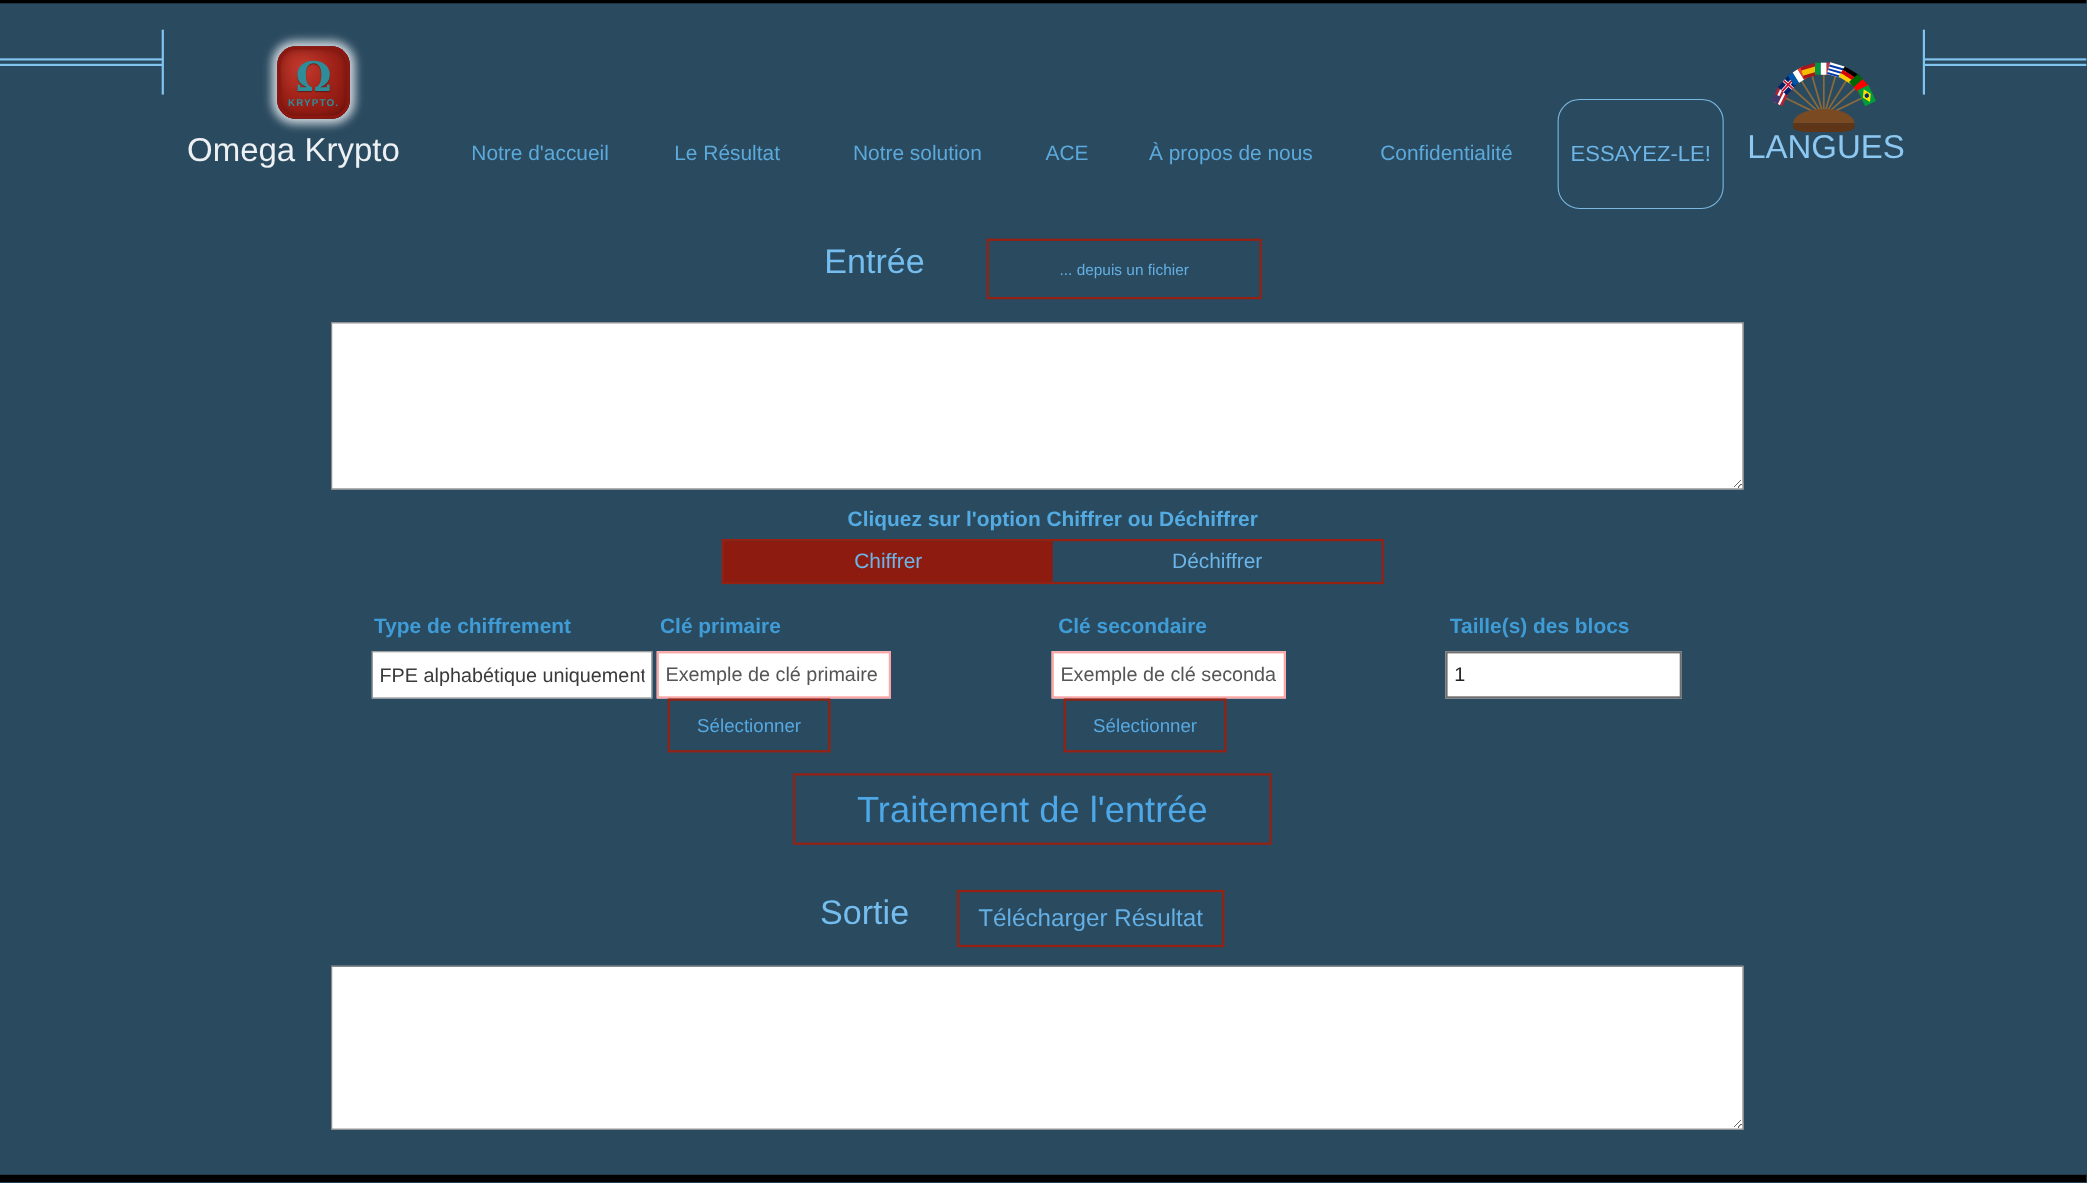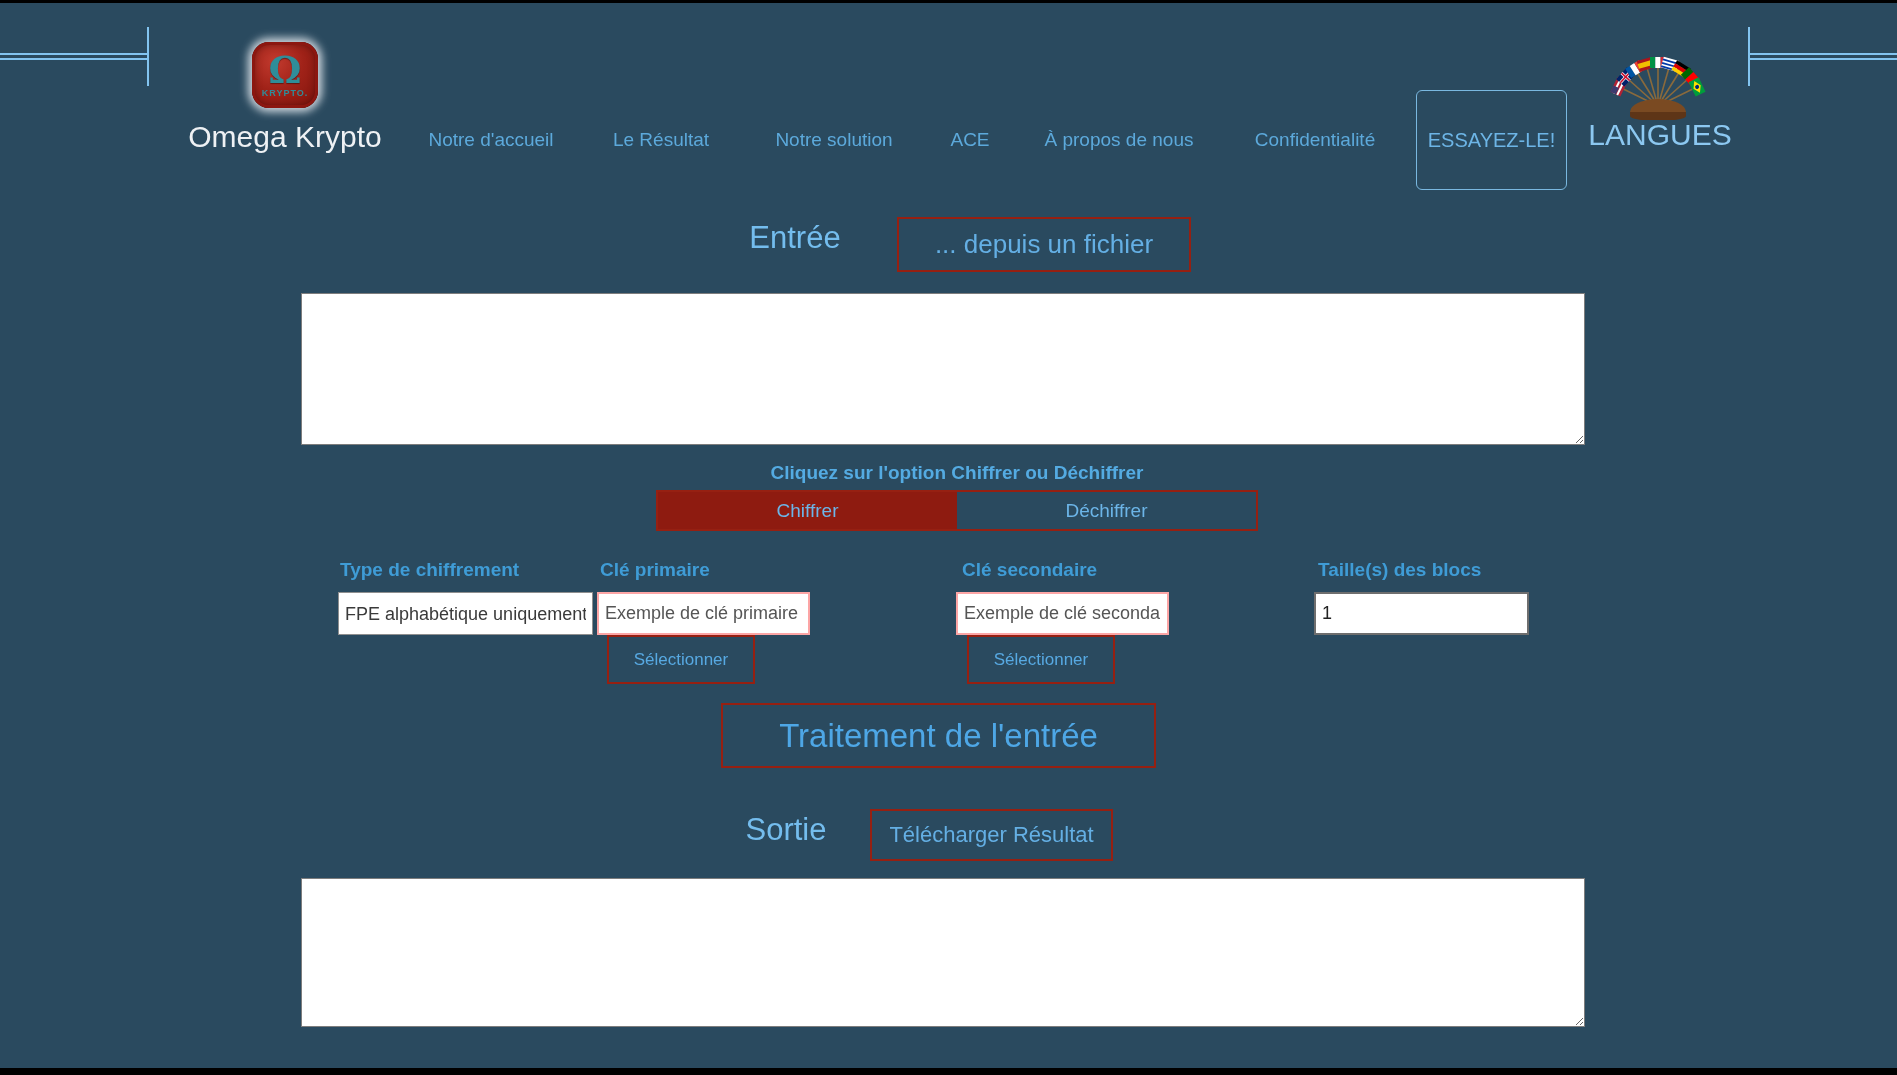--- a/index.html
+++ b/index.html
@@ -8,25 +8,25 @@
   .abs{position:absolute;}
   .strip{background:#000;left:0;width:1897px;}
   .decor{background:#82c4f0;}
   
   .logo{left:252px;top:42px;width:66px;height:66px;border-radius:17px;
         background:radial-gradient(circle at 35% 30%,#c23a2e 0%,#a02218 45%,#7c130c 100%);
         box-shadow:0 0 9px 4px rgba(235,240,244,.85), inset 0 0 0 3px #8c1710, inset 0 0 10px rgba(0,0,0,.55);
         display:flex;flex-direction:column;align-items:center;justify-content:center;}
   .logo .omega{color:#2f8d99;font-size:37px;font-weight:bold;line-height:34px;font-family:"DejaVu Serif",serif;text-shadow:0 1px 1px rgba(0,0,0,.4);}
   .logo .cap{color:#2f8d99;font-size:9px;font-weight:bold;letter-spacing:1px;margin-top:1px;}
-  .brand{left:170px;top:120px;width:230px;text-align:center;color:#eef1f4;font-size:30px;}
+  .brand{left:170px;top:120px;width:230px;color:#eef1f4;font-size:30px;}
   
   .nav-link{top:126px;height:28px;line-height:28px;text-align:center;color:#5ca9db;
             font-size:19px;cursor:pointer;white-space:nowrap;}
-  .cta{left:1416px;top:90px;width:149px;height:98px;border:1px solid #7ab8e0;border-radius:6px;
+  .cta{left:1416px;top:90px;width:149px;height:98px;border:1px solid #7ab8e0;border-radius:20px;
        color:#6db5e6;font-size:20px;display:flex;align-items:center;justify-content:center;cursor:pointer;}
   .langues{left:1587px;top:118px;width:146px;text-align:center;color:#8cc8f1;font-size:30px;}
   
   .sec-title{color:#74bdee;font-size:31px;}
   .red-btn{border:2px solid #962012;background:transparent;color:#64afe4;cursor:pointer;
            display:flex;align-items:center;justify-content:center;box-sizing:border-box;}
   textarea.io{left:301px;top:293px;width:1284px;height:152px;box-sizing:border-box;
               border:1px solid #7d7d7d;background:#fff;resize:both;font-size:16px;padding:4px;}
   .instruction{left:656px;top:462px;width:602px;text-align:center;color:#54abe2;font-size:19px;font-weight:600;}
   .toggle{left:656px;top:490px;width:602px;height:41px;border:2px solid #962012;box-sizing:border-box;display:flex;}
@@ -149,21 +149,21 @@
             <circle cx="8" cy="5.5" r="2" fill="#002776" stroke="none"></circle>
           </g>
         </g>
     </g>
     <path d="M42,68 a28,13 0 0 1 56,0 z" fill="#7a4a22"></path>
     <path d="M42,68 h56 v4 a28,5 0 0 1 -56,0 z" fill="#5e3517"></path>
   </svg>
   <div class="abs langues">LANGUES</div>
 
   <div class="abs sec-title" style="left:725px;top:220px;width:140px;text-align:center;">Entrée</div>
-  <button class="abs red-btn" style="left:897px;top:217px;width:294px;height:55px;font-size:26px;">... depuis un fichier</button>
+  <button class="abs red-btn" style="left:897px;top:217px;width:250px;height:55px;font-size:14px;">... depuis un fichier</button>
 
   <textarea class="abs io" value="" style=""></textarea>
 
   <div class="abs instruction">Cliquez sur l'option Chiffrer ou Déchiffrer</div>
 
   <div class="abs toggle">
     <div class="half active">Chiffrer</div>
     <div class="half">Déchiffrer</div>
   </div>
 

